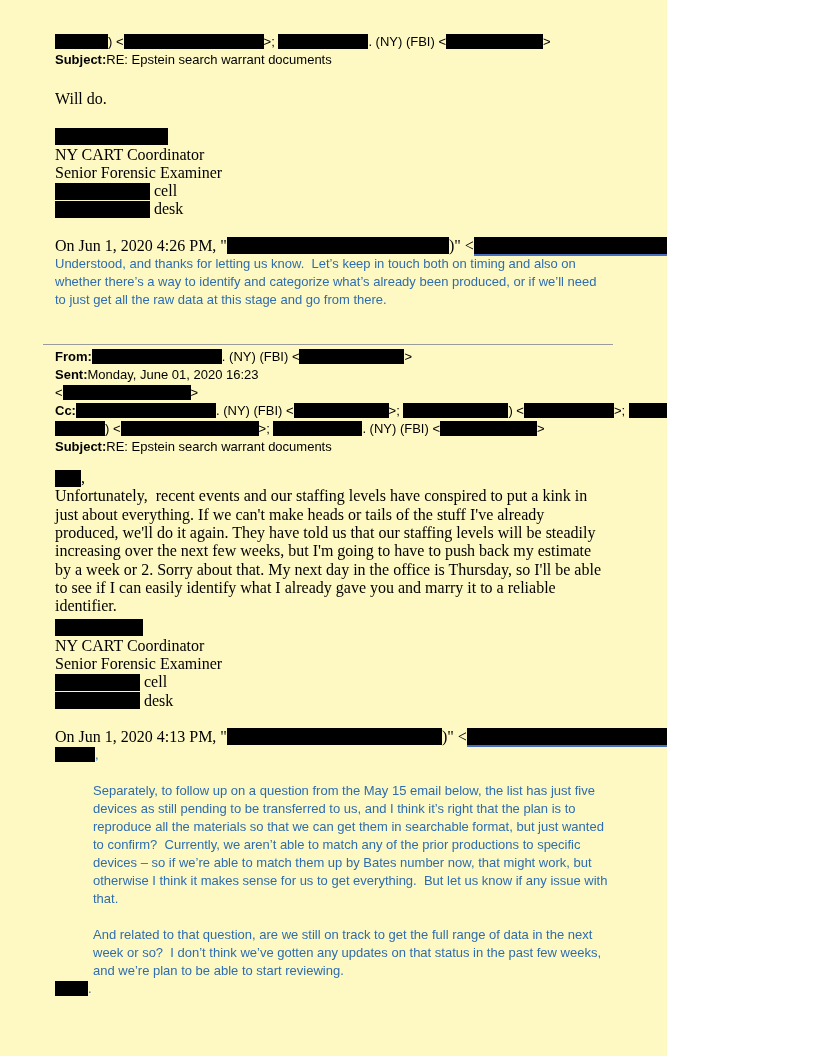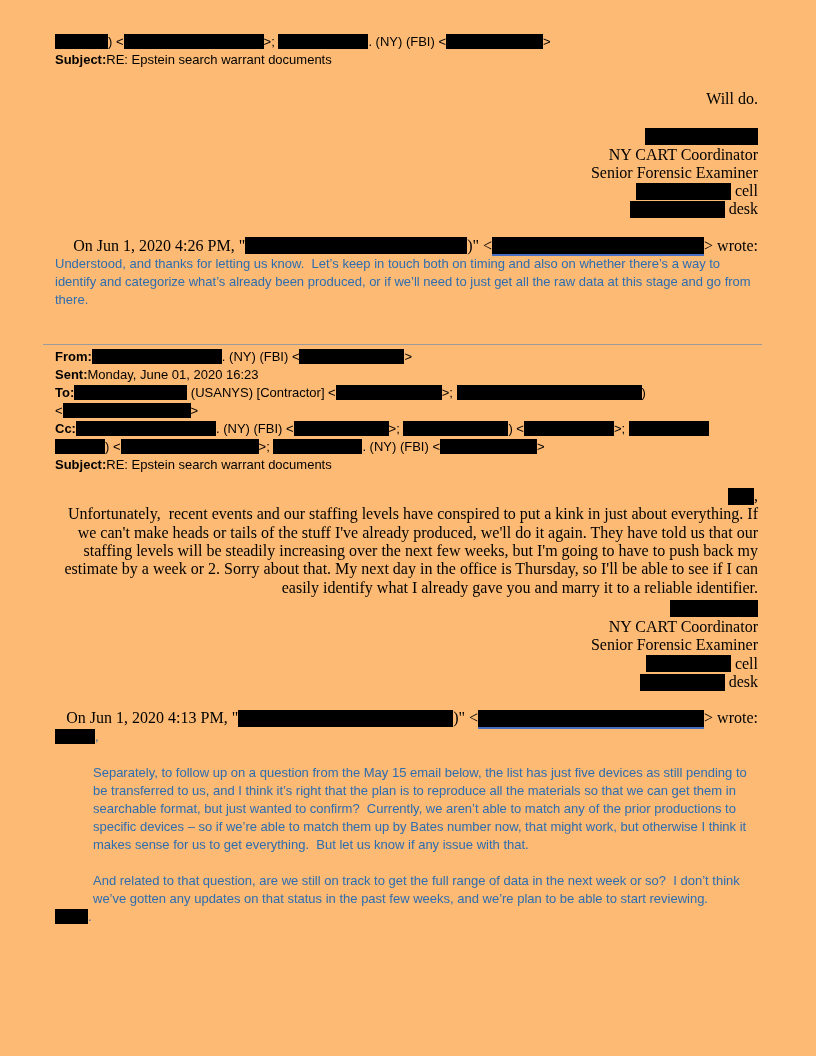--- a/index.html
+++ b/index.html
@@ -1,25 +1,25 @@
 <!DOCTYPE html>
 <html style="--reply-blue: #2E6DAF; --redaction: #000000; --separator: #9B9B9B;"><head>
 <meta charset="utf-8">
 <style>
   html,body{margin:0;padding:0;background:#ffffff;}
   .page{
     position:relative;
-    width:816px;height:1056px;
+    width:667px;height:1056px;
     box-sizing:border-box;
     padding:33px 58px 0 55px;
-    background:#fdba74;
+    background:#fef9c3;
     overflow:hidden;
   }
   .sans{font-family:"Liberation Sans",sans-serif;font-size:13px;line-height:18px;color:#000;}
-  .serif{font-family:"Liberation Serif",serif;font-size:16px;line-height:18.3px;color:#000;text-align:right;}
+  .serif{font-family:"Liberation Serif",serif;font-size:16px;line-height:18.3px;color:#000;}
   .blue{color:var(--reply-blue,#2E6DAF);}
   .para{white-space:pre-wrap;}
   .segline{white-space:nowrap;}
   .hlabel{font-weight:bold;margin-right:0;}
   .rd{display:inline-block;background:var(--redaction,#000);height:15px;vertical-align:-3px;}
   .serif .rd{height:17px;vertical-align:-3.5px;}
   .rd-link{box-shadow:0 2px 0 #4a6fc0;}
   .sep{border:none;border-top:1px solid var(--separator,#9b9b9b);margin:35px -4px 3px -12px;}
   .sec-willdo{margin-top:21px;}
   .sec-sig1{margin-top:19px;}
@@ -49,21 +49,20 @@
   </div>
 
   <div class="serif segline sec-attr">On Jun 1, 2020 4:26 PM, "<span class="rd" style="width: 222px;"></span>)" &lt;<span class="rd rd-link" style="width: 212px;"></span>&gt; wrote:</div>
 
   <div class="sans blue para">Understood, and thanks for letting us know.  Let’s keep in touch both on timing and also on whether there’s a way to identify and categorize what’s already been produced, or if we’ll need to just get all the raw data at this stage and go from there.</div>
 
   <hr class="sep">
   <div class="sans">
     <div class="segline"><span class="hlabel">From:</span><span><span class="rd" style="width: 130px;"></span>. (NY) (FBI) &lt;<span class="rd" style="width: 105px;"></span>&gt;</span></div>
     <div class="segline"><span class="hlabel">Sent:</span><span>Monday, June 01, 2020 16:23</span></div>
-    <div class="segline"><span class="hlabel">To:</span><span><span class="rd" style="width: 113px;"></span> (USANYS) [Contractor] &lt;<span class="rd" style="width: 106px;"></span>&gt;; <span class="rd" style="width: 185px;"></span>)</span></div>
     <div class="segline">&lt;<span class="rd" style="width: 128px;"></span>&gt;</div>
     <div class="segline"><span class="hlabel">Cc:</span><span><span class="rd" style="width: 140px;"></span>. (NY) (FBI) &lt;<span class="rd" style="width: 95px;"></span>&gt;; <span class="rd" style="width: 105px;"></span>) &lt;<span class="rd" style="width: 90px;"></span>&gt;; <span class="rd" style="width: 80px;"></span></span></div>
     <div class="segline"><span class="rd" style="width: 50px;"></span>) &lt;<span class="rd" style="width: 138px;"></span>&gt;; <span class="rd" style="width: 89px;"></span>. (NY) (FBI) &lt;<span class="rd" style="width: 97px;"></span>&gt;</div>
     <div><span class="hlabel">Subject:</span><span>RE: Epstein search warrant documents</span></div>
   </div>
 
   <div class="serif segline sec-greet1"><span class="rd" style="width: 26px;"></span>,</div>
   <div class="serif para">Unfortunately,  recent events and our staffing levels have conspired to put a kink in just about everything. If we can't make heads or tails of the stuff I've already produced, we'll do it again. They have told us that our staffing levels will be steadily increasing over the next few weeks, but I'm going to have to push back my estimate by a week or 2. Sorry about that. My next day in the office is Thursday, so I'll be able to see if I can easily identify what I already gave you and marry it to a reliable identifier.</div>
 
   <div class="serif sec-sig2">

